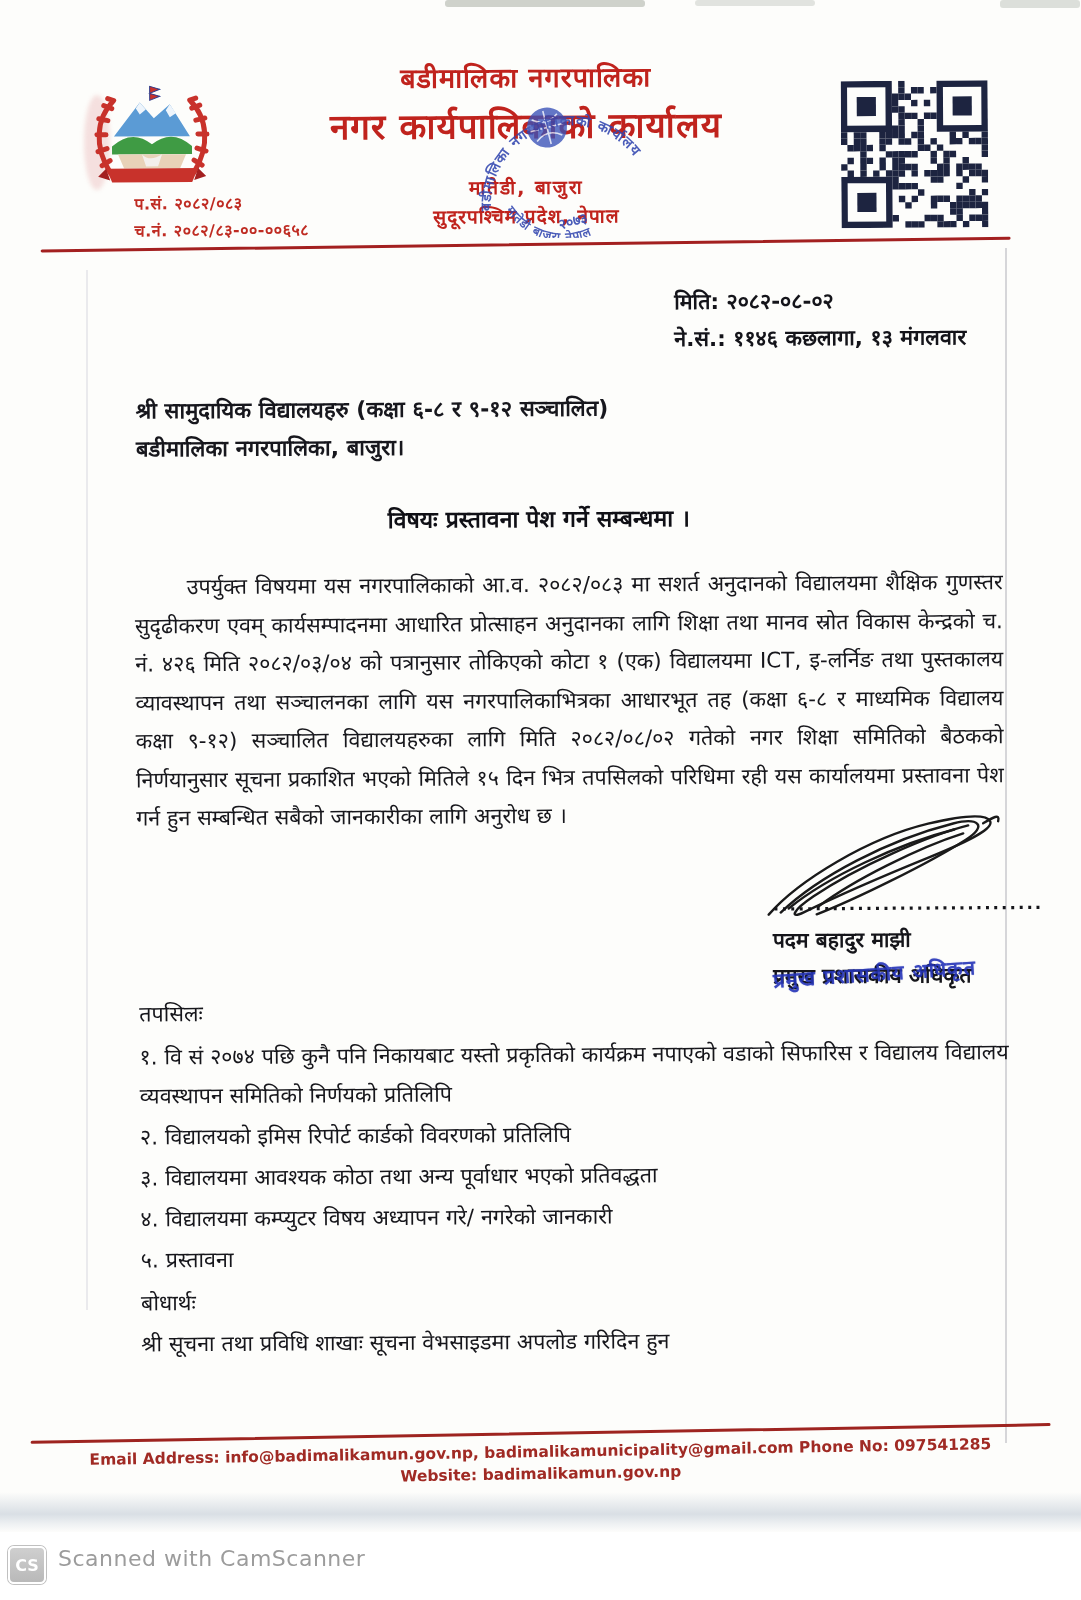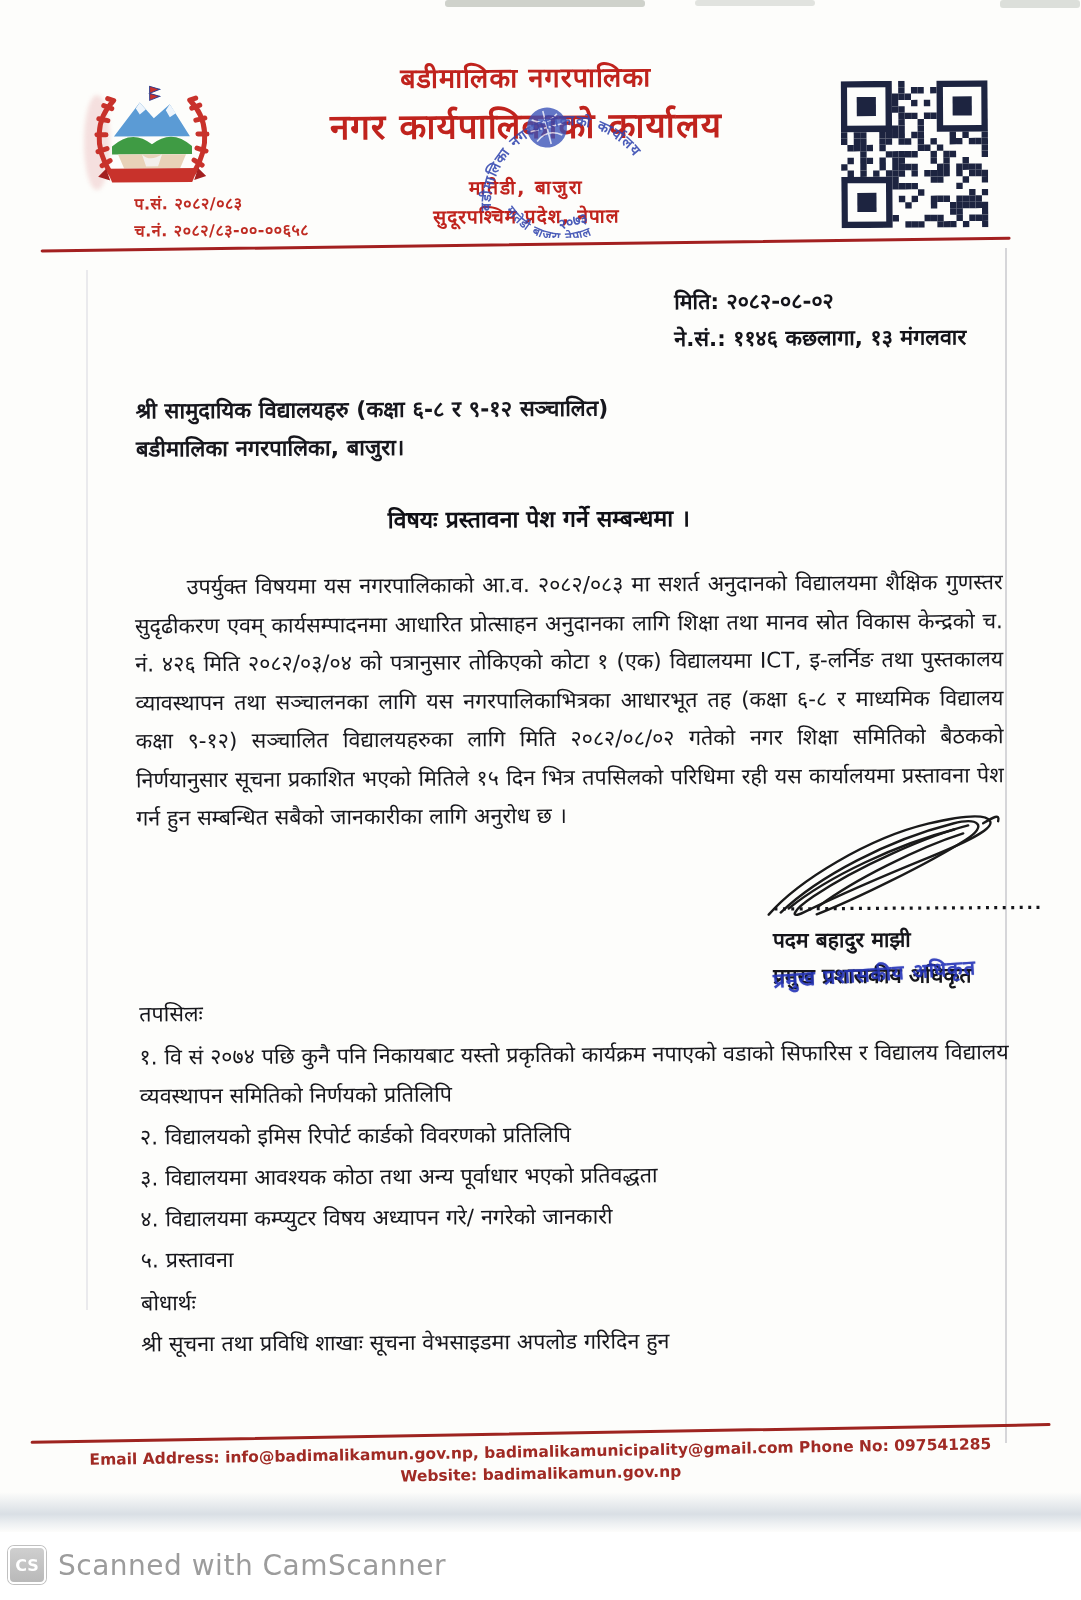--- a/index.html
+++ b/index.html
@@ -62,25 +62,25 @@
   .tapasil .t-item{margin-top:2px;}
   .tapasil .t-bodh{margin-top:4px;}
   
   .footer{position:absolute;left:0;top:1432px;width:1081px;transform:rotate(-1.0deg);
     color:#a02a24;font-weight:bold;text-align:center;}
   .footer-rule{width:1020px;height:3px;background:#9e2420;margin:0 auto 8px auto;border-radius:2px;}
   .footer-line1{font-size:15.5px;}
   .footer-line2{font-size:15.5px;margin-top:4px;}
   
   .cam-bar{position:absolute;left:0;top:1532px;width:1081px;height:68px;background:#ffffff;}
-  .cam-inner{display:flex;align-items:center;gap:12px;padding:14px 0 0 8px;}
+  .cam-inner{display:flex;align-items:flex-start;gap:12px;padding:14px 0 0 8px;}
   .cs-icon{width:34px;height:34px;border-radius:6px;background:linear-gradient(180deg,#cfcfcf,#b9b9b9);
     border:2px solid #ffffff;box-shadow:0 0 0 1px #c0c0c0;display:flex;align-items:center;
     justify-content:center;font-size:16px;font-weight:bold;color:#ffffff;}
-  .cam-text{font-size:28px;color:#9c9c9c;letter-spacing:.5px;}
+  .cam-text{font-size:22px;color:#9c9c9c;letter-spacing:.5px;}
 </style>
 </head>
 <body>
 
 <div class="scan">
 
   <div class="smudge s1"></div>
   <div class="smudge s2"></div>
   <div class="smudge s3"></div>
   <div class="pink-smudge"></div>

